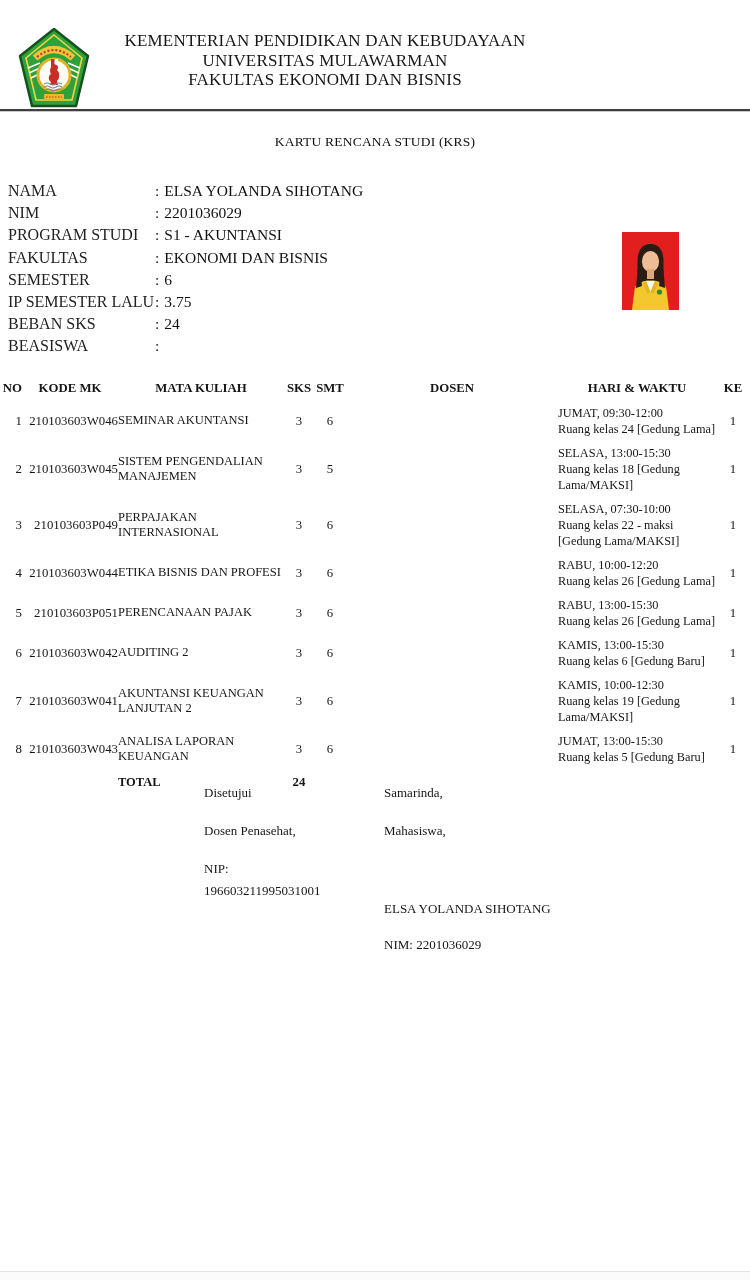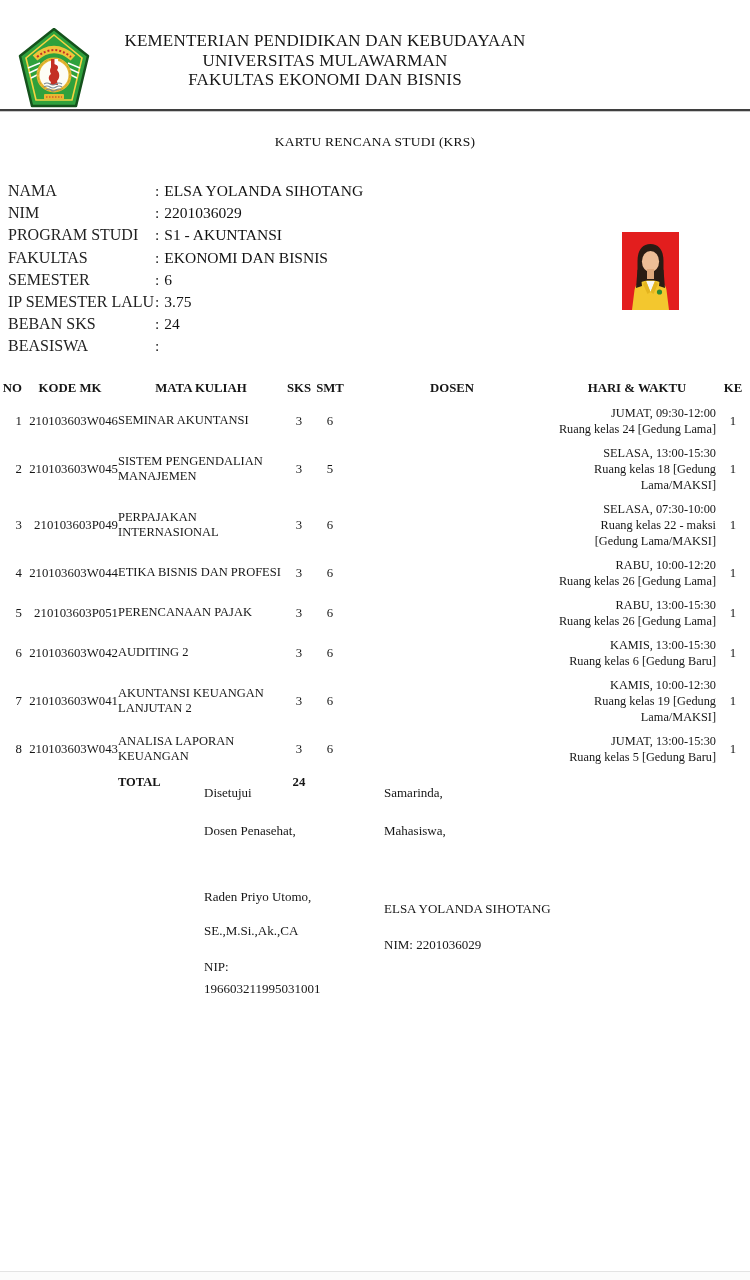--- a/index.html
+++ b/index.html
@@ -29,21 +29,21 @@
   table.krs td{vertical-align:middle;padding:4px 0;}
   th.h-no,td.c-no{text-align:right;padding-left:4px;}
   td.c-no{text-align:right;padding-right:3px;}
   th.h-kode{text-align:center;}
   td.c-kode{text-align:right;padding-left:4px;}
   th.h-mk{text-align:center;}
   td.c-mk{text-align:left;font-size:12.5px;line-height:15.5px;padding-right:2px;margin-left:16px;}
   th.h-sks,td.c-sks,th.h-smt,td.c-smt{text-align:center;}
   th.h-dosen,td.c-dosen{text-align:center;}
   th.h-hari{text-align:center;}
-  td.c-hari{text-align:right;font-size:12.3px;line-height:16px;margin-left:43px;}
+  td.c-hari{text-align:left;font-size:12.3px;line-height:16px;margin-left:43px;}
   th.h-ke,td.c-ke{text-align:center;}
   tr.total-row td{font-weight:bold;padding-top:6px;}
   
   .sig{position:absolute;font-size:13px;line-height:22px;color:#161616;}
   .sig-left{left:188px;top:766px;width:175px;}
   .sig-right{left:368px;top:766px;width:200px;}
   .sig p{margin:16px;}
   .sig .name-block{margin-top:46px;line-height:18px;}
   .sig-right .name-block{margin-top:58px;line-height:18px;}
   .sig .id-line{margin-top:4px;}
@@ -295,24 +295,20 @@
           <td class="c-dosen"></td>
           <td class="c-hari"></td>
           <td class="c-ke"></td>
       </tr>
     </tfoot>
   </table>
 
   <div class="sig sig-left">
     <p>Disetujui</p>
     <p>Dosen Penasehat,</p>
-    <div class="name-block">
-      <p>Raden Priyo Utomo,</p>
-      <p>SE.,M.Si.,Ak.,CA</p>
-    </div>
     <p class="id-line">NIP: 196603211995031001</p>
   </div>
 
   <div class="sig sig-right">
     <p>Samarinda,</p>
     <p>Mahasiswa,</p>
     <div class="name-block">
       <p>ELSA YOLANDA SIHOTANG</p>
     </div>
     <p class="id-line">NIM: 2201036029</p>

